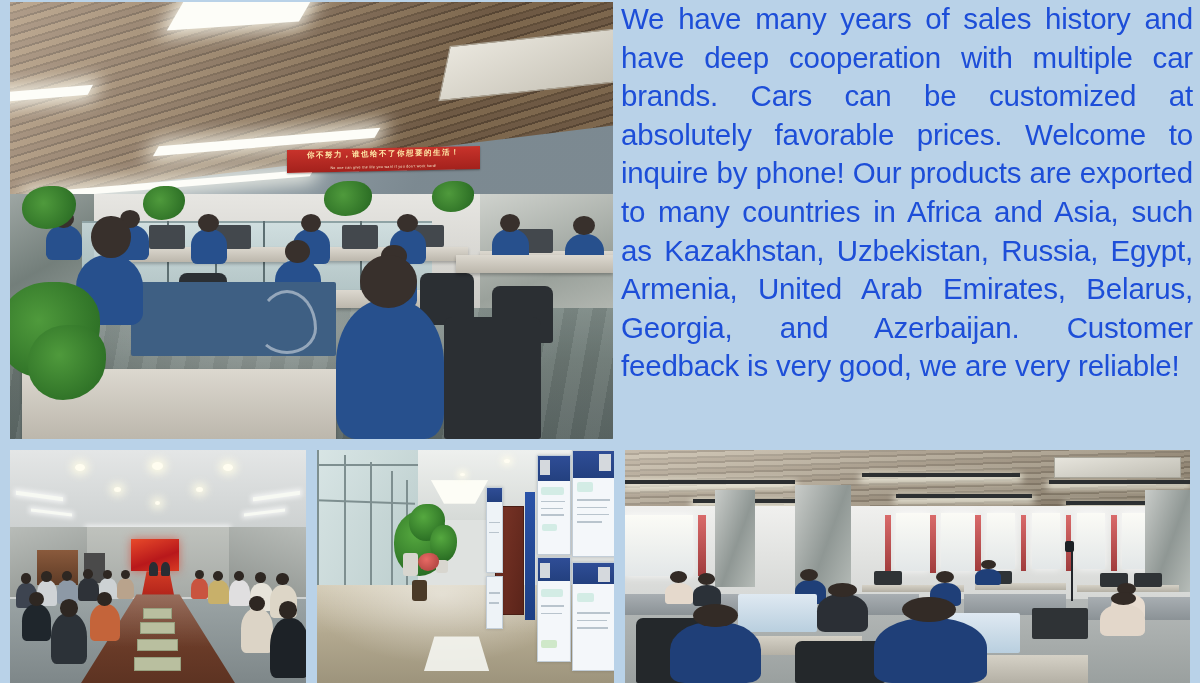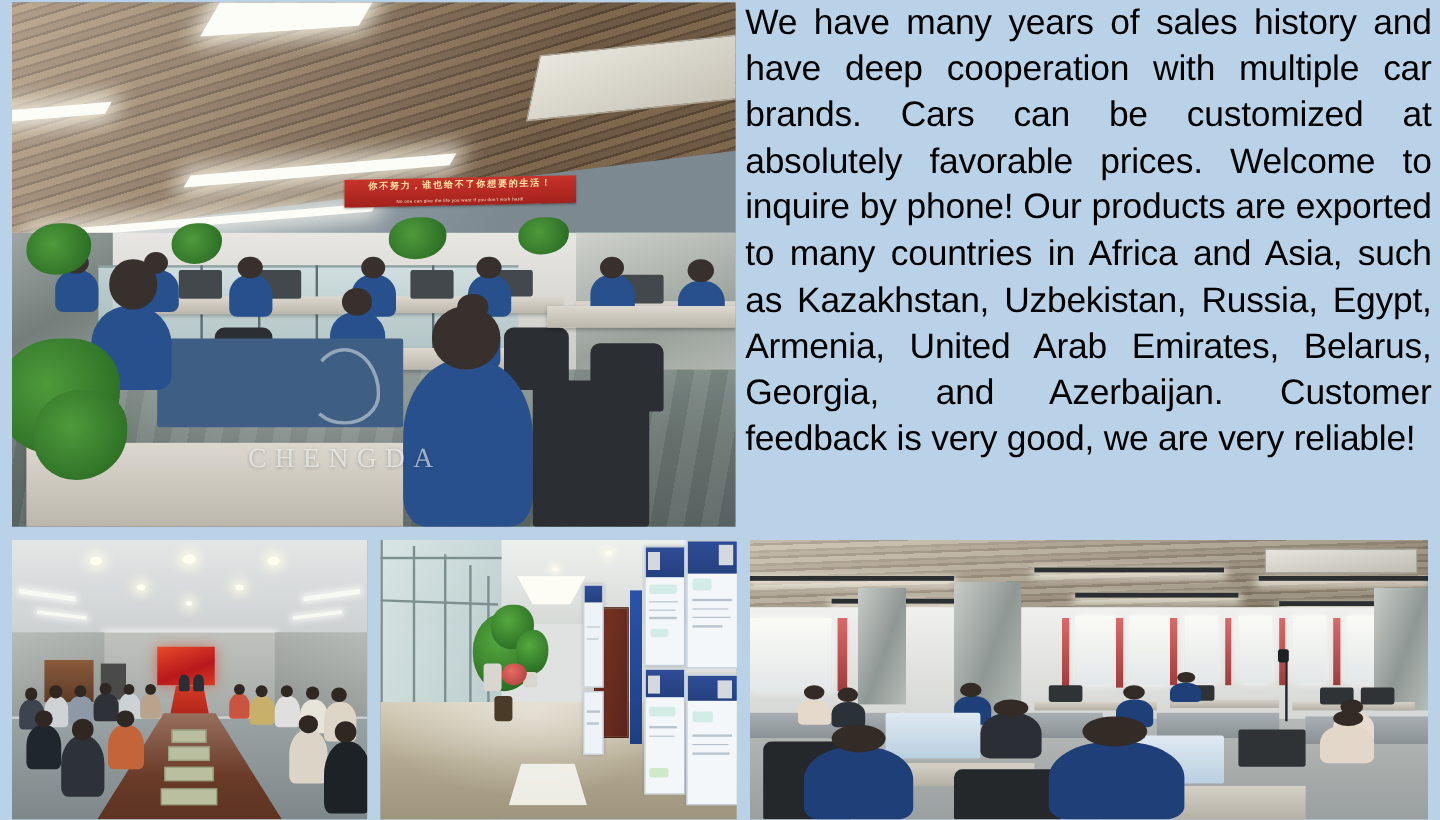--- a/index.html
+++ b/index.html
@@ -38,21 +38,21 @@
   .text-col {
     position: absolute;
     left: 621px; top: 0px;
     width: 572px; height: 440px;
   }
   .body-text {
     margin: 0;
     font-size: 29.5px;
     line-height: 38.6px;
     letter-spacing: -0.2px;
-    color: #000000;
+    color: #1d4ed8;
     text-align: justify;
     text-justify: inter-word;
     -webkit-hyphens: none;
     hyphens: none;
     word-spacing: 0px;
   }
 
   
   .bottom-row {
     position: absolute;
@@ -388,21 +388,20 @@
         <div class="chair" style="left:72%; top:72%; width:16%; height:28%"></div>
         <div class="desk" style="left:74%; top:58%; width:26%; height:4%"></div>
         <div class="plant" style="left:-2%; top:64%; width:17%; height:22%"></div>
         <div class="plant" style="left:3%;  top:74%; width:13%; height:17%"></div>
         <div class="plant" style="left:2%;  top:42%; width:9%;  height:10%"></div>
         <div class="plant" style="left:22%; top:42%; width:7%;  height:8%"></div>
         <div class="plant" style="left:52%; top:41%; width:8%;  height:8%"></div>
         <div class="plant" style="left:70%; top:41%; width:7%;  height:7%"></div>
 
         <div class="wm-mark"></div>
-        <div class="wm">CHENGDA</div>
       </div>
     </div>
 
     <div class="text-col">
       <p class="body-text">We have many years of sales history and have deep cooperation with multiple car brands. Cars can be customized at absolutely favorable prices. Welcome to inquire by phone! Our products are exported to many countries in Africa and Asia, such as Kazakhstan, Uzbekistan, Russia, Egypt, Armenia, United Arab Emirates, Belarus, Georgia, and Azerbaijan. Customer feedback is very good, we are very reliable!</p>
     </div>
   </div>
 
   <div class="bottom-row">
 

